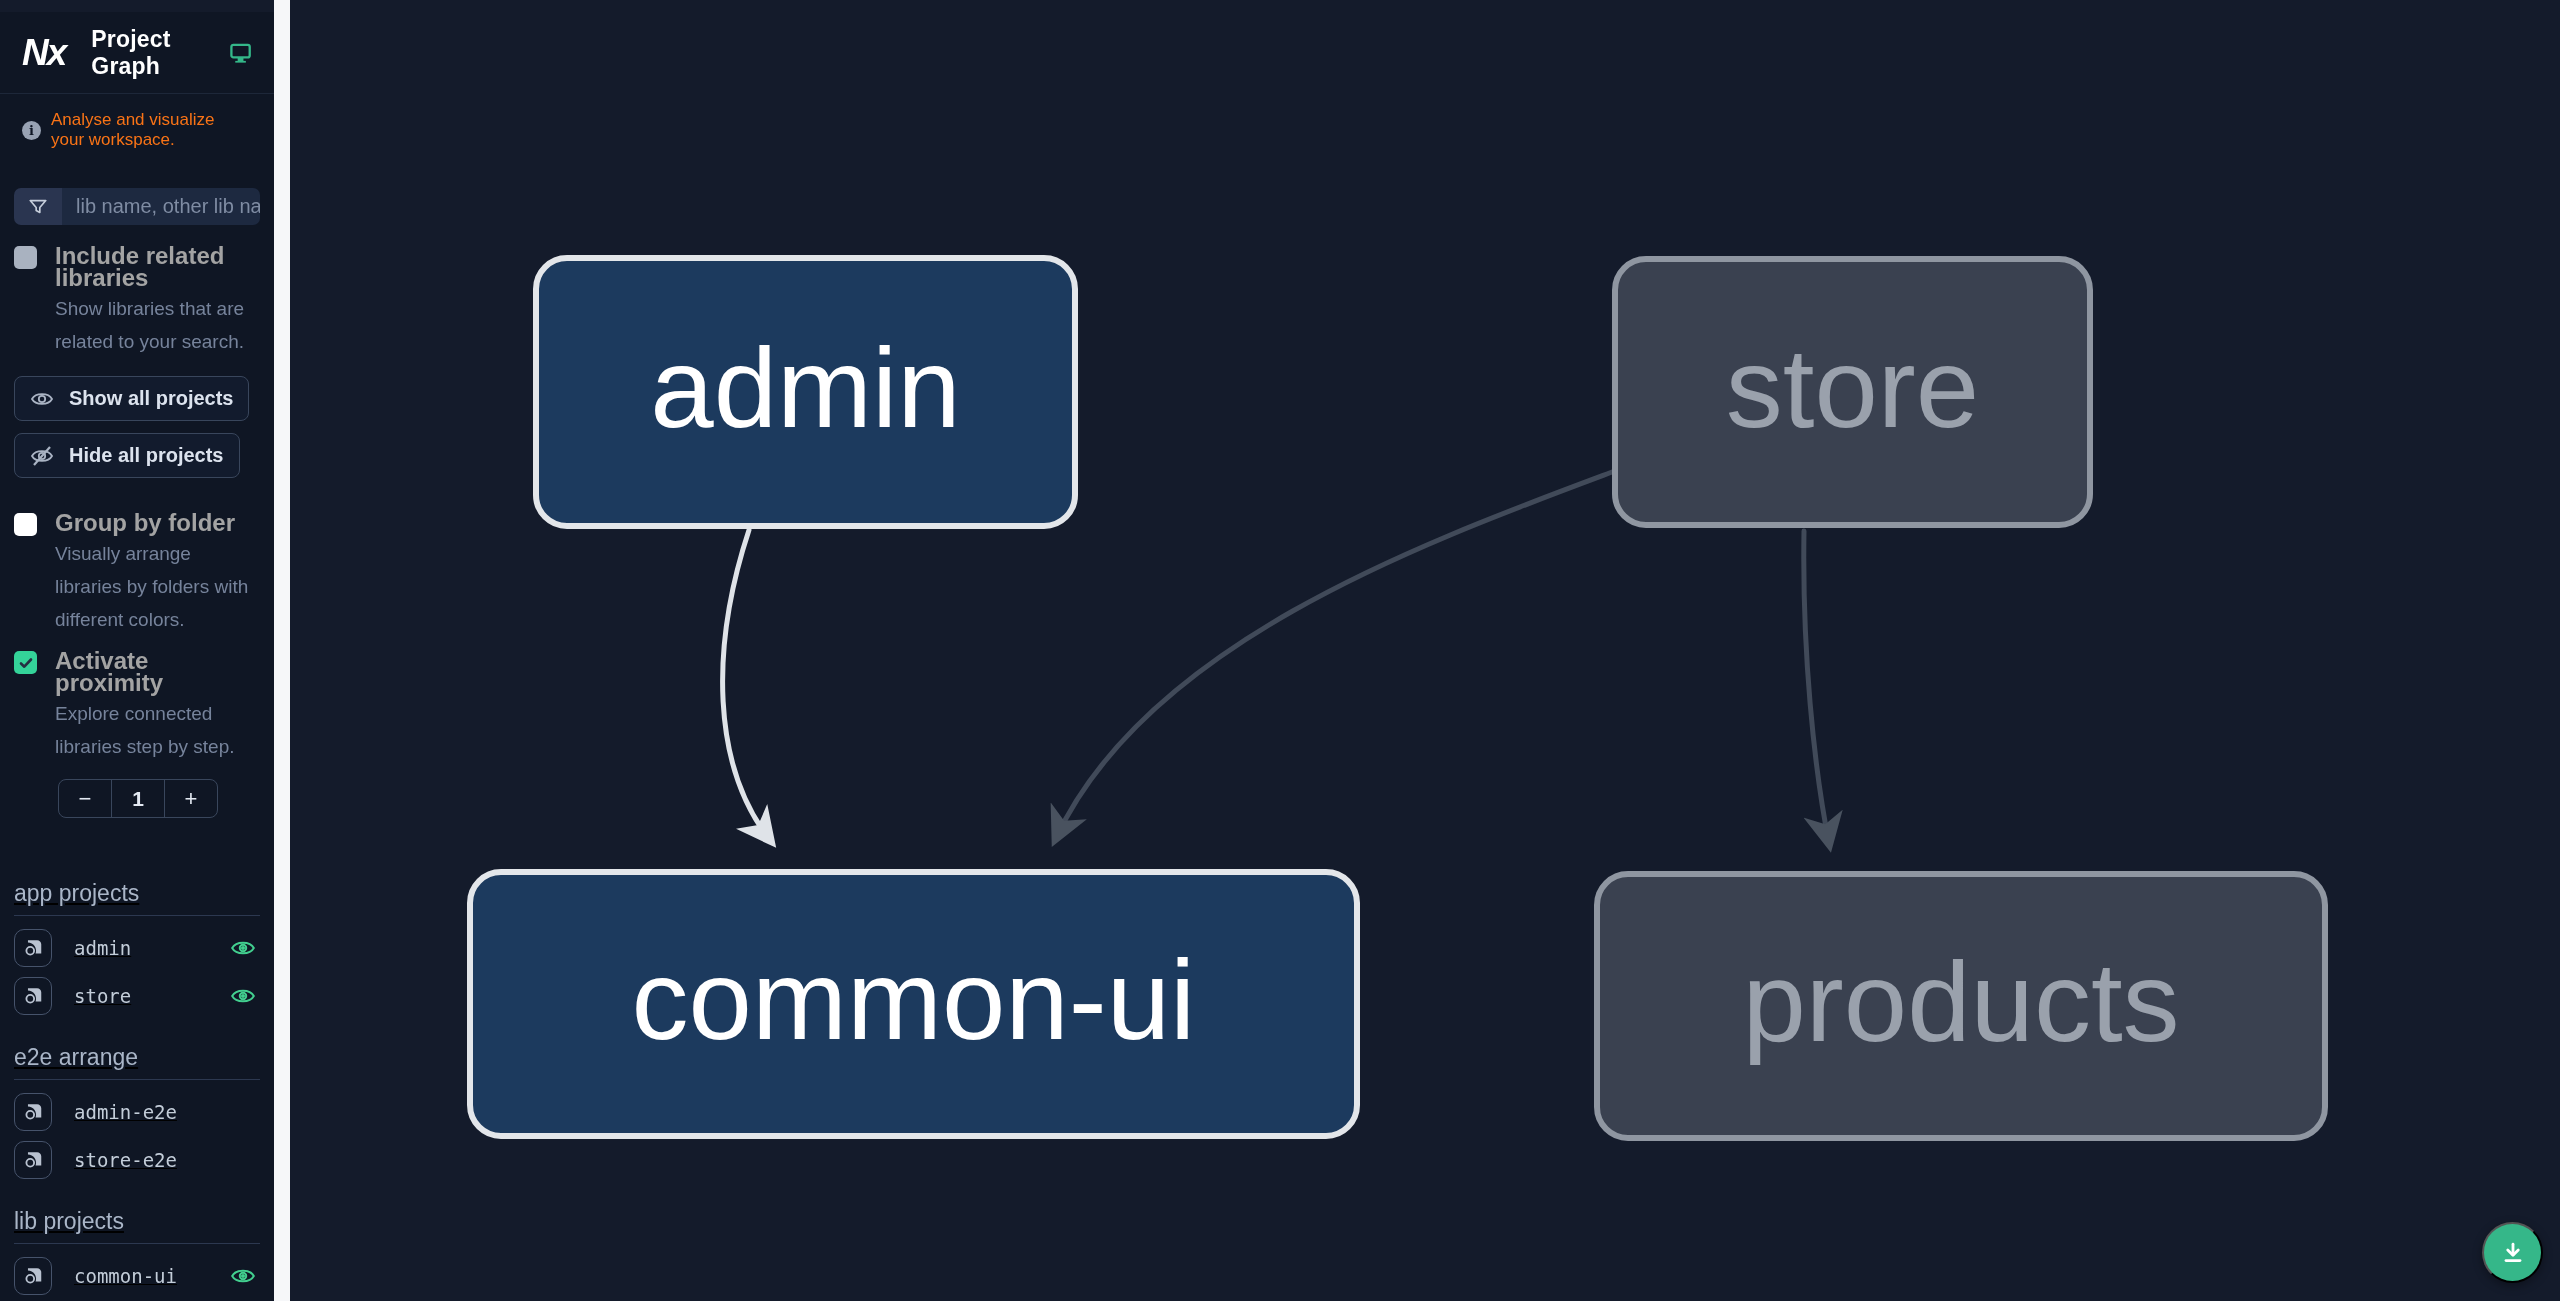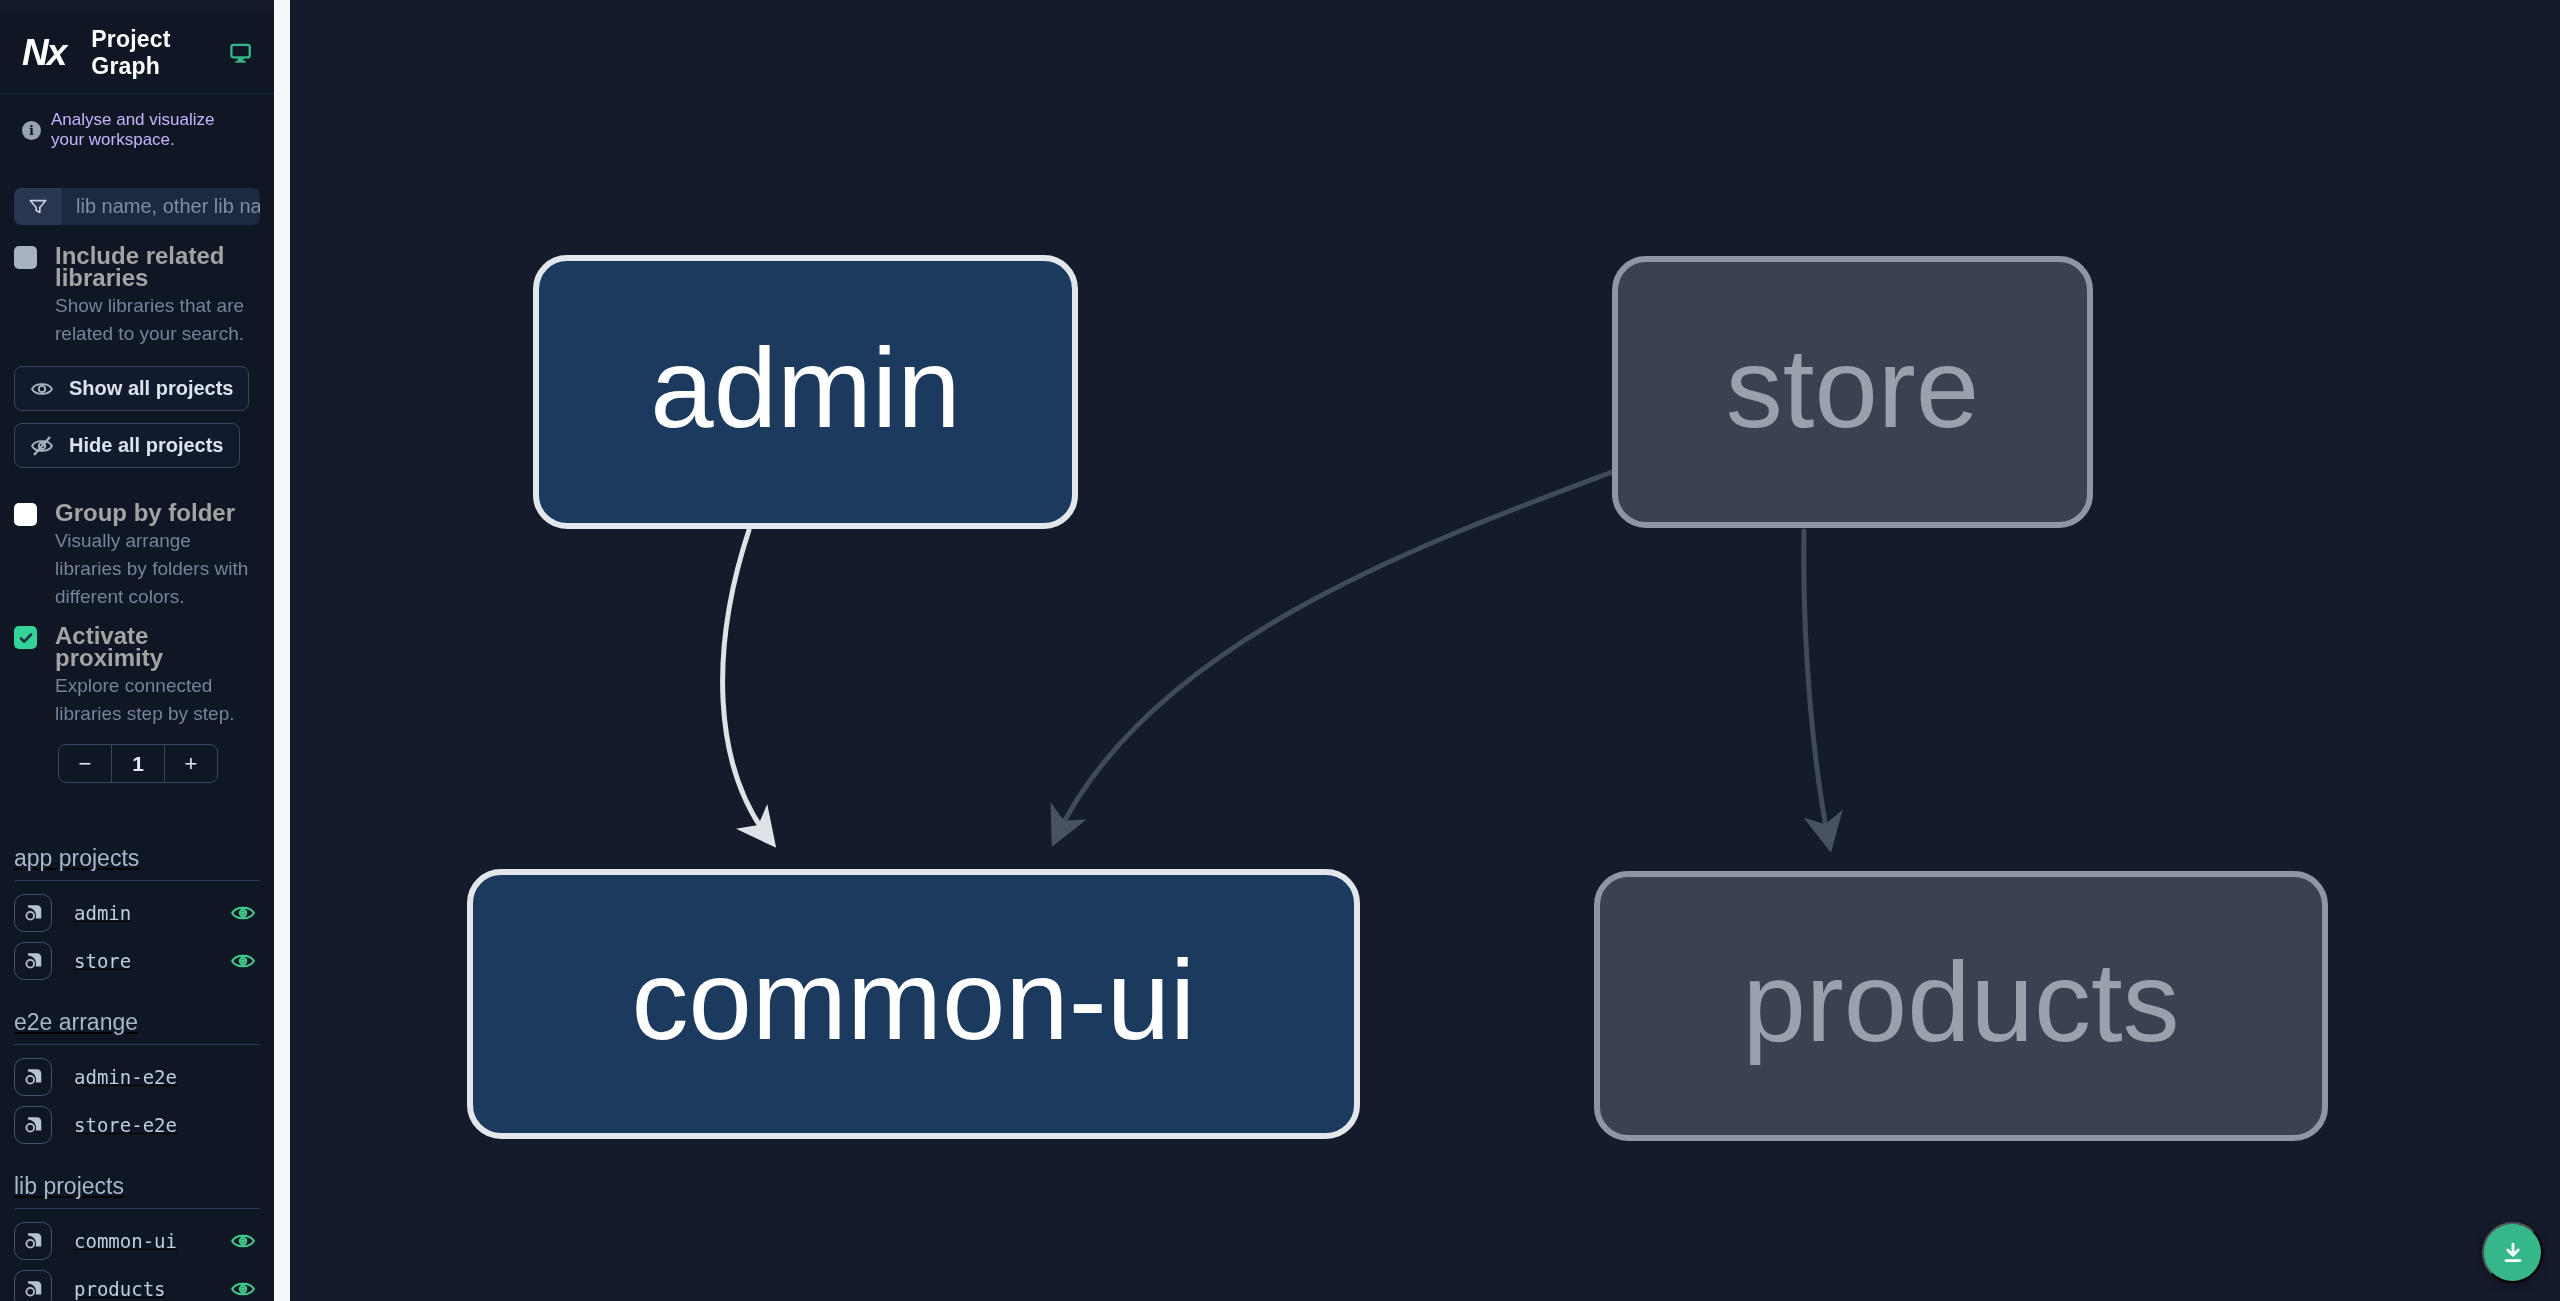--- a/index.html
+++ b/index.html
@@ -18,39 +18,39 @@
   .side-header { height:82px; display:flex; align-items:center; padding:0 22px;
                  border-bottom:1px solid #1d2739; }
   .nx-logo { color:#ffffff; font-weight:800; font-size:37px; letter-spacing:-2px; font-style:italic; }
   .side-title { color:#ffffff; font-weight:700; font-size:23px; margin-left:26px; letter-spacing:.2px; }
   .monitor-icon { margin-left:auto; width:26px; height:26px; }
 
   .tagline { margin-top:16px; padding:0 22px; display:flex; align-items:center; gap:10px; }
   .info-icon { width:19px; height:19px; border-radius:50%; background:#98a2b3; color:#0f1624;
                font-size:13px; font-weight:700; display:flex; align-items:center; justify-content:center;
                font-family:"DejaVu Serif", serif; flex:none; }
-  .tagline span.txt { color:#c4b5fd; font-size:17px; }
+  .tagline span.txt { color:#f97316; font-size:17px; }
 
   
   .filter { margin:38px 14px 0 14px; height:37px; display:flex; border-radius:7px; overflow:hidden; }
   .filter .funnel-cell { width:48px; background:#2a3550; display:flex; align-items:center; justify-content:center; flex:none; }
   .filter input { flex:1; background:#1d2940; border:0; outline:none; color:#dbe3ef;
                   font-size:20px; padding:0 14px; font-family:"Liberation Sans",sans-serif; }
   .filter input::placeholder { color:#7f8ca3; }
 
   
   .toggle { display:flex; padding:0 14px; align-items:flex-start; cursor:pointer; }
   .toggle .cb { width:23px; height:23px; border-radius:5px; flex:none; margin-top:1px;
                 display:flex; align-items:center; justify-content:center; }
   .cb.gray { background:#a9b2c0; }
   .cb.white { background:#ffffff; }
   .cb.checked { background:#34d399; }
   .toggle .txt { margin-left:18px; }
   .toggle .lab { display:block; color:#a3a3a3; font-weight:700; font-size:24px; line-height:22px; }
-  .toggle .desc { display:block; color:#76839b; font-size:19px; line-height:28px; margin-top:3px; max-width:206px; }
+  .toggle .desc { display:block; color:#76839b; font-size:19px; line-height:33px; margin-top:3px; max-width:206px; }
   .t-include { margin-top:20px; }
   .t-group   { margin-top:34px; }
   .t-prox    { margin-top:14px; }
 
   
   .side-btn { margin:12px 14px 0 14px; height:45px; border:1px solid #39465c; border-radius:8px;
               background:#121b2d; display:flex; align-items:center; padding:0 15px; gap:15px; cursor:pointer; }
   .side-btn:first-of-type { margin-top:18px; }
   .side-btn .blab { color:#dce3ee; font-weight:700; font-size:20px; }
 

